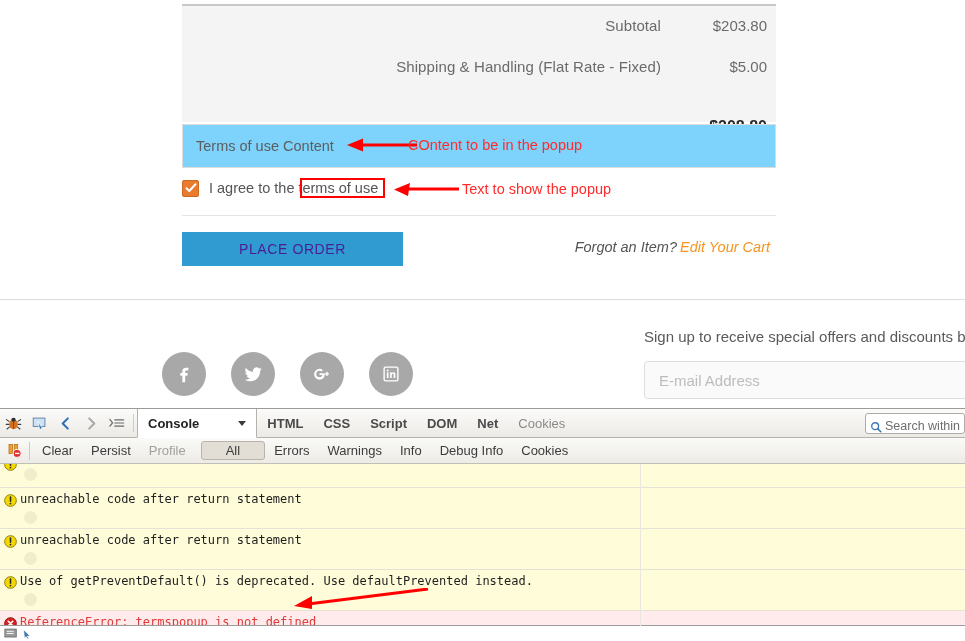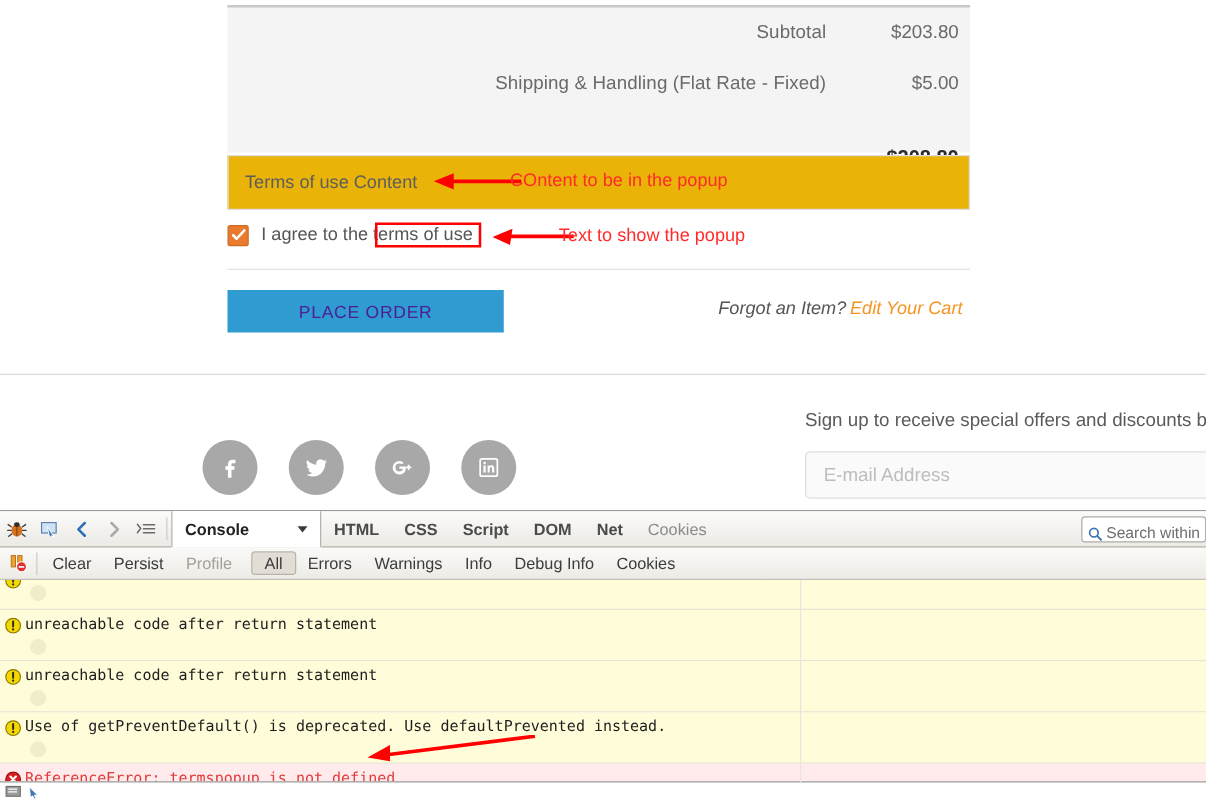--- a/index.html
+++ b/index.html
@@ -25,21 +25,21 @@
   .sum-label {
     color: #6a6a6a; font-size: 15px; text-align: center;
     padding-right: 20px; letter-spacing: .1px;
   }
   .sum-value { color: #6a6a6a; font-size: 15px; width: 86px; text-align: right; }
   .sum-row.grand .sum-label { color: #3b3b3b; font-weight: bold; font-size: 15px; margin-top: 40px; }
   .sum-row.grand .sum-value { color: #2b2b2b; font-weight: bold; font-size: 16px; }
 
   .terms-box {
     position: absolute; left: 182px; top: 124px; width: 594px; height: 44px;
-    background: #eab308; border: 1px solid #dcdcdc;
+    background: #7dd3fc; border: 1px solid #dcdcdc;
     display: flex; align-items: center; padding-left: 13px;
   }
   .terms-box-text { color: #5d5d5d; font-size: 14.5px; }
 
   .agree-row {
     position: absolute; left: 182px; top: 176px; width: 594px; height: 24px;
     display: flex; align-items: center;
   }
   .chk {
     width: 17px; height: 17px; border: 1px solid #cf6a21;
@@ -134,21 +134,21 @@
     display: flex; align-items: center; padding-left: 4px;
   }
   .fb-sub-ico { width: 22px; height: 26px; display: flex; align-items: center; justify-content: center; cursor: pointer; }
   .fb-sub-item {
     padding: 0 9px; font-size: 13px; color: #3c3c3c; cursor: pointer;
     height: 18px; display: flex; align-items: center;
   }
   .fb-sub-item.dim { color: #a3a09b; }
   .fb-sub-item.sel {
     background: #e2ded6; border: 1px solid #b9b4ab; border-radius: 3px;
-    padding: 0 10px; height: 19px;
+    padding: 0 24px; height: 19px;
   }
 
   .fb-console { position: relative; height: 162px; background: #fff; overflow: hidden; }
   .fb-divider {
     position: absolute; left: 640px; top: 0; bottom: 0; width: 1px;
     background: #e8e6e0; z-index: 2;
   }
   .log-row {
     position: relative; border-bottom: 1px solid #e5e2d8;
     display: flex; align-items: flex-start; padding: 3px 0 0 0;
@@ -439,21 +439,21 @@
       <path d="M2 12 L18 5.5 L18 18.5 Z" fill="#ff0000"></path>
     </svg>
     <div class="anno-text" style="position:absolute;left:408px;top:137px;">COntent to be in the popup</div>
 
     <div class="anno-box" style="left:300px;top:178px;width:85px;height:20px;"></div>
 
     <svg style="position:absolute;left:393px;top:178px;" width="70" height="26">
       <path d="M66 11 H14" stroke="#ff0000" stroke-width="3"></path>
       <path d="M1 11.5 L17 5 L15 18 Z" fill="#ff0000"></path>
     </svg>
-    <div class="anno-text" style="position:absolute;left:447px;top:181px;text-align:center;">Text to show the popup</div>
+    <div class="anno-text" style="position:absolute;left:462px;top:181px;text-align:center;">Text to show the popup</div>
 
     <svg style="position:absolute;left:292px;top:588px;" width="140" height="26">
       <path d="M136 1 L16 16" stroke="#ff0000" stroke-width="3"></path>
       <path d="M2 18 L20 8 L20 21 Z" fill="#ff0000"></path>
     </svg>
   </div>
 
 </div>
 
 </body></html>

